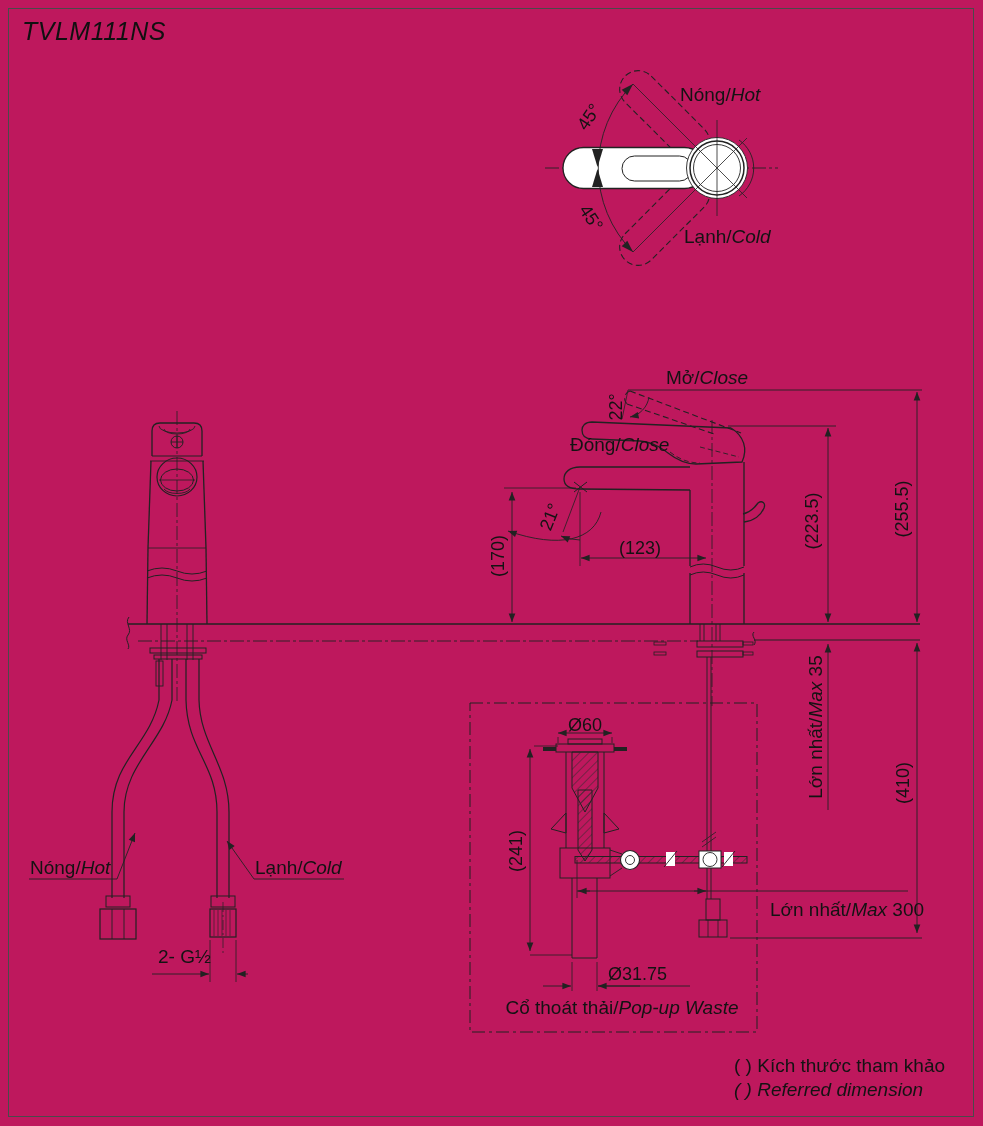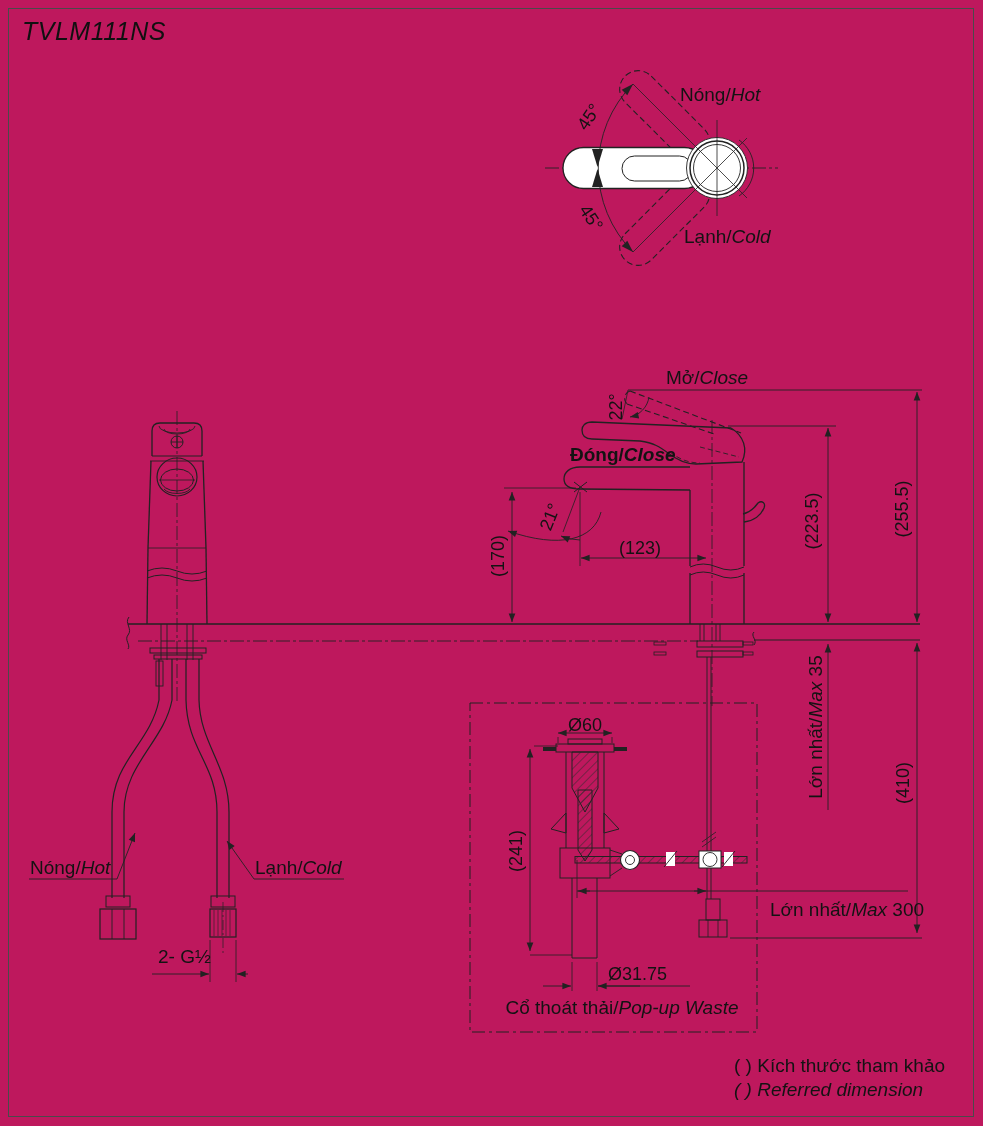--- a/index.html
+++ b/index.html
@@ -233,21 +233,21 @@
   <div class="lb" style="left:684px;top:226px;">
     <span>Lạnh/</span><span class="it">Cold</span>
   </div>
   <div class="lb sm r55n" style="left:589px;top:117px;">45°</div>
   <div class="lb sm r55p" style="left:591px;top:218px;">45°</div>
 
   <div class="lb" style="left:666px;top:367px;">
     <span>Mở/</span><span class="it">Close</span>
   </div>
   <div class="lb sm rot" style="left:616px;top:407px;">22°</div>
-  <div class="lb" style="left:570px;top:444px;font-weight:bold;">
+  <div class="lb" style="left:570px;top:434px;">
     <span>Đóng/</span><span class="it">Close</span>
   </div>
   <div class="lb sm r68n" style="left:550px;top:517px;">21°</div>
   <div class="lb sm rot" style="left:498px;top:556px;">(170)</div>
   <div class="lb sm ctr" style="left:640px;top:548px;">(123)</div>
   <div class="lb sm rot" style="left:812px;top:521px;">(223.5)</div>
   <div class="lb sm rot" style="left:902px;top:509px;">(255.5)</div>
 
   <div class="lb rot" style="left:816px;top:727px;">
     <span>Lớn nhất/</span><span class="it">Max</span><span> 35</span>

